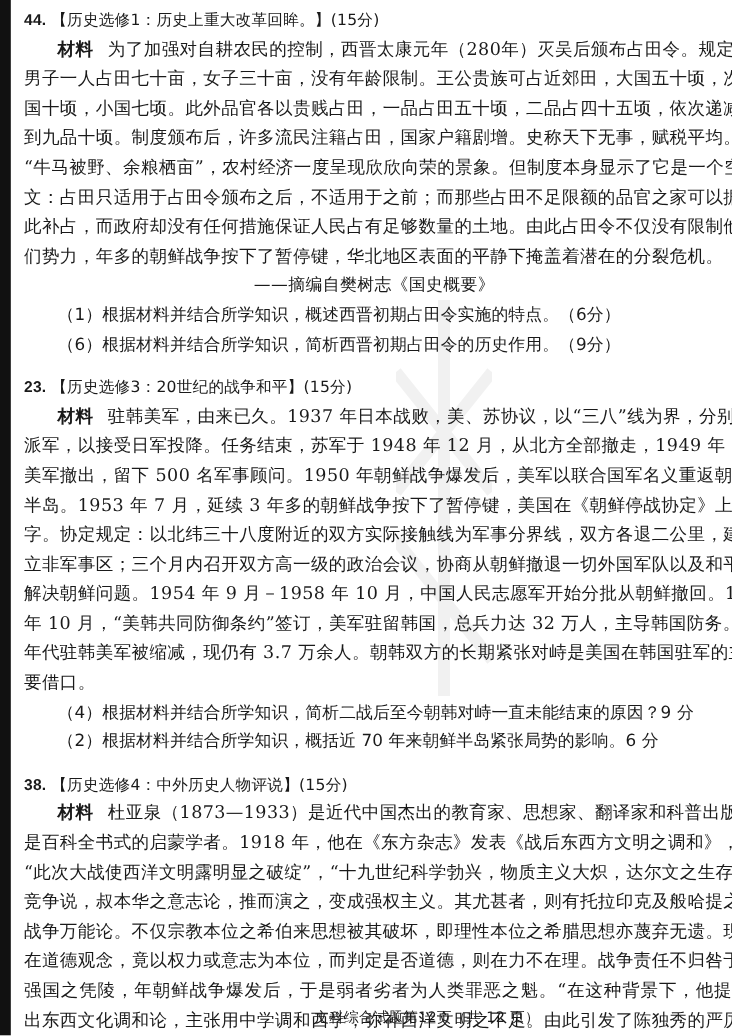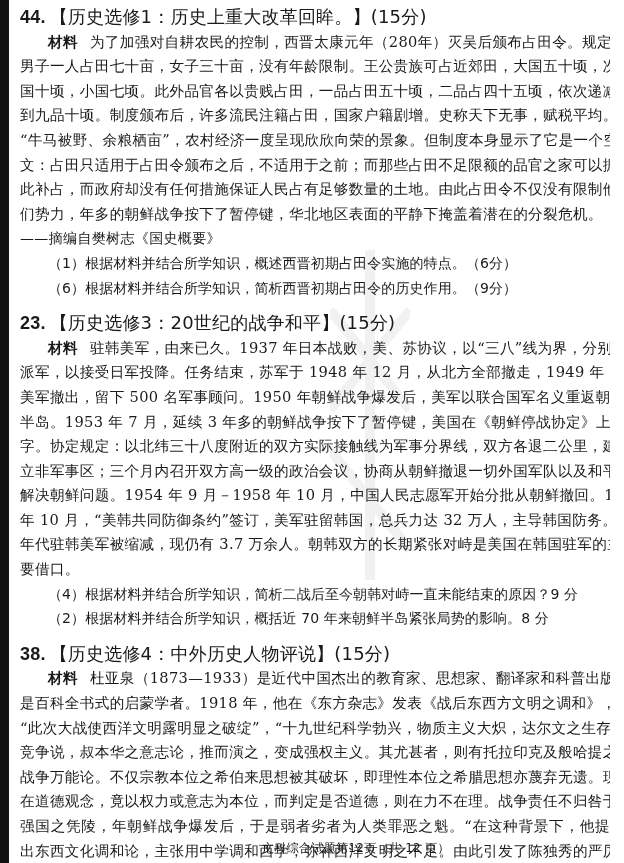--- a/index.html
+++ b/index.html
@@ -15,25 +15,25 @@
   }
   .page {
     position: absolute; left: 20px; top: 5px; width: 590px;
   }
   .line {
     height: 24.6px; line-height: 24.6px; font-size: 14.6px;
     white-space: nowrap; overflow: hidden;
     letter-spacing: 0.35px;
   }
   .justify { text-align: justify; text-align-last: justify; }
-  .heading { font-family: "DejaVu Sans", "Liberation Sans", sans-serif; font-size: 18px; letter-spacing: 0.2px; }
+  .heading { font-family: "DejaVu Sans", "Liberation Sans", sans-serif; font-size: 13px; letter-spacing: 0.2px; }
   .heading .num { font-family: "Liberation Sans", sans-serif; font-weight: bold; margin-right: 4px; }
   .indent { padding-left: 28px; }
   .mat-label { font-weight: bold; margin-right: 12px; margin-top: 24px; }
-  .source { text-align: left; padding-right: 6px; font-family: "DejaVu Sans", "Liberation Sans", sans-serif; font-size: 14px; }
+  .source { text-align: center; padding-right: 6px; font-family: "DejaVu Sans", "Liberation Sans", sans-serif; font-size: 14px; }
   .question { padding-left: 28px; font-family: "DejaVu Sans", "Liberation Sans", sans-serif; font-size: 14px; letter-spacing: 0.1px; }
   .gap { height: 11px; }
   .footer {
     position: absolute; left: 0; width: 624px; top: 840px; text-align: center;
     font-family: "DejaVu Sans", "Liberation Sans", sans-serif; font-size: 12px; letter-spacing: 0.3px; padding-left: 44px;
   }
   .watermark {
     position: absolute; left: 330px; top: 250px; width: 80px; height: 330px;
     opacity: 0.05; pointer-events: none;
   }
@@ -80,21 +80,21 @@
     <div class="line justify">派军，以接受日军投降。任务结束，苏军于 1948 年 12 月，从北方全部撤走，1949 年 6 月</div>
     <div class="line justify">美军撤出，留下 500 名军事顾问。1950 年朝鲜战争爆发后，美军以联合国军名义重返朝鲜</div>
     <div class="line justify">半岛。1953 年 7 月，延续 3 年多的朝鲜战争按下了暂停键，美国在《朝鲜停战协定》上签</div>
     <div class="line justify">字。协定规定：以北纬三十八度附近的双方实际接触线为军事分界线，双方各退二公里，建</div>
     <div class="line justify">立非军事区；三个月内召开双方高一级的政治会议，协商从朝鲜撤退一切外国军队以及和平</div>
     <div class="line justify">解决朝鲜问题。1954 年 9 月－1958 年 10 月，中国人民志愿军开始分批从朝鲜撤回。1953</div>
     <div class="line justify">年 10 月，“美韩共同防御条约”签订，美军驻留韩国，总兵力达 32 万人，主导韩国防务。1990</div>
     <div class="line justify">年代驻韩美军被缩减，现仍有 3.7 万余人。朝韩双方的长期紧张对峙是美国在韩国驻军的主</div>
     <div class="line">要借口。</div>
     <div class="line question">（4）根据材料并结合所学知识，简析二战后至今朝韩对峙一直未能结束的原因？9 分</div>
-    <div class="line question">（2）根据材料并结合所学知识，概括近 70 年来朝鲜半岛紧张局势的影响。8 分</div>
+    <div class="line question">（2）根据材料并结合所学知识，概括近 70 年来朝鲜半岛紧张局势的影响。6 分</div>
   </section>
 
   <div class="gap"></div>
 
   <section>
     <div class="line heading">
       <span class="num">38.</span><span>【历史选修4：中外历史人物评说】(15分)</span>
     </div>
     <div class="line justify indent">
       <span class="mat-label">材料</span><span>杜亚泉（1873—1933）是近代中国杰出的教育家、思想家、翻译家和科普出版家，</span>

